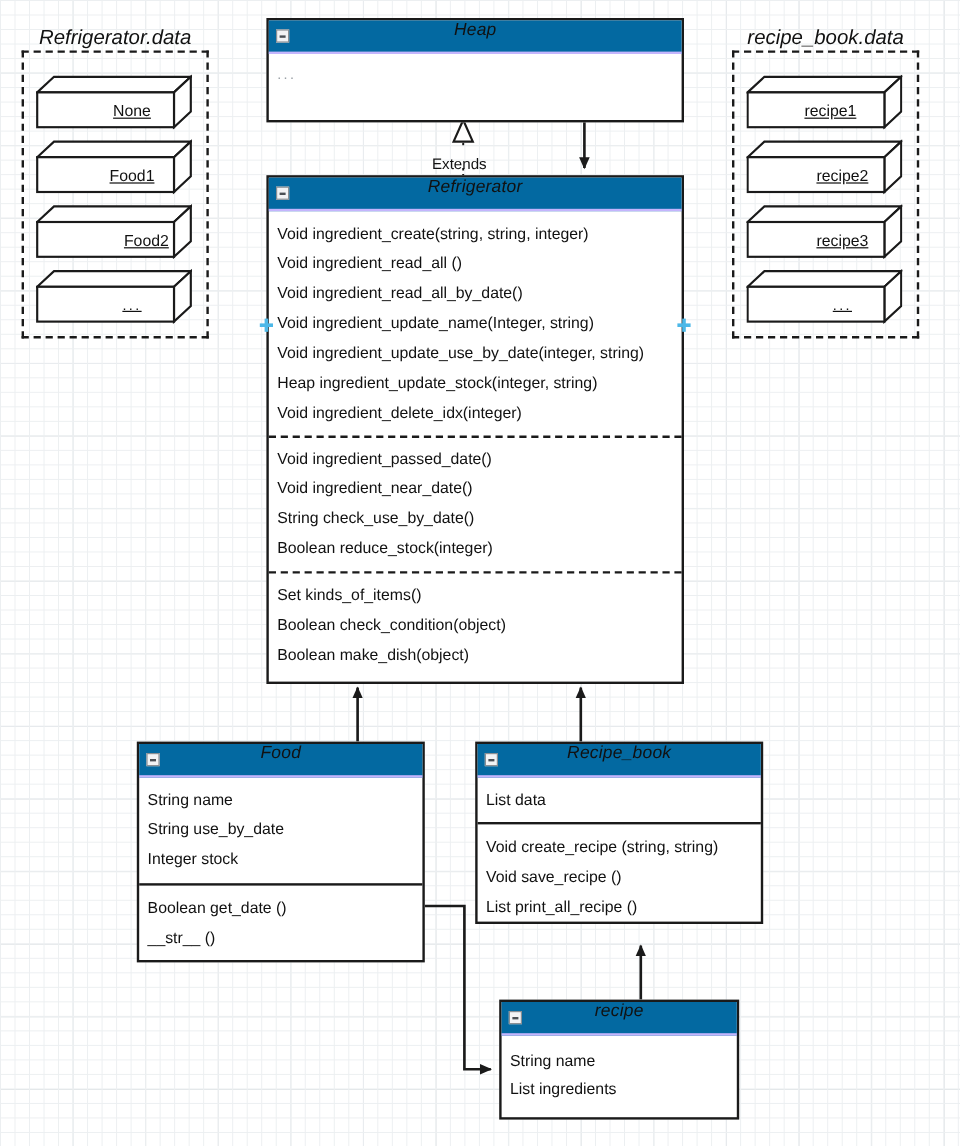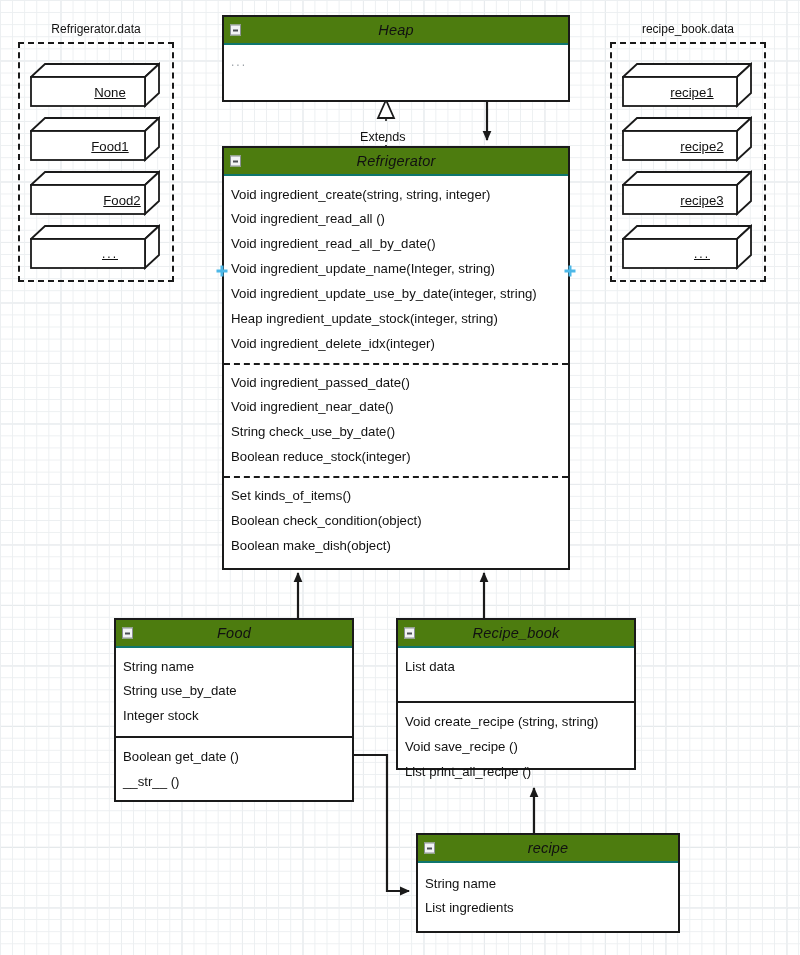--- a/index.html
+++ b/index.html
@@ -26,26 +26,25 @@
   
   .uml-class {
     position: absolute;
     background: #ffffff;
     border: 2px solid #1a1a1a;
     box-sizing: border-box;
   }
   .uml-header {
     position: relative;
     height: 28px;
-    border-bottom: 2px solid #0f766e;
+    border-bottom: 2px solid #c4b5fd;
     box-sizing: border-box;
     display: flex;
-    align-items: center;
     justify-content: center;
-    background: #4d7c0f;
+    background: #0369a1;
   }
   .uml-title {
     font-style: italic;
     font-size: 14.5px;
     color: #111111;
     letter-spacing: .2px;
   }
   .collapse-icon {
     position: absolute;
     left: 6px;
@@ -109,24 +108,25 @@
 
   
   .group-frame {
     position: absolute;
     border: 2px dashed #1a1a1a;
     background: transparent;
     box-sizing: border-box;
   }
   .group-label {
     position: absolute;
-    font-size: 12px;
+    font-size: 17px;
     color: #111111;
     text-align: center;
     white-space: nowrap;
+    font-style: italic;
   }
 
   
   .node3d {
     position: absolute;
   }
   .node3d svg { display: block; }
   .node3d-label {
     position: absolute;
     left: 0;
@@ -337,31 +337,31 @@
       <div class="uml-row">Boolean get_date ()</div>
       <div class="uml-row">__str__ ()</div>
     </div>
   </div>
 
   <div class="uml-class" style="left:396px; top:618px; width:240px; height:152px;">
     <div class="uml-header">
       <span class="collapse-icon"></span>
       <span class="uml-title">Recipe_book</span>
     </div>
-    <div class="uml-compartment" style="padding-top:6px; padding-bottom:22px;">
+    <div class="uml-compartment" style="padding-top:6px; padding-bottom:6px;">
       <div class="uml-row">List data</div>
     </div>
     <div class="uml-compartment solid-top" style="padding-top:7px;">
       <div class="uml-row">Void create_recipe (string, string)</div>
       <div class="uml-row">Void save_recipe ()</div>
       <div class="uml-row">List print_all_recipe ()</div>
     </div>
   </div>
 
-  <div class="uml-class" style="left:416px; top:833px; width:264px; height:100px;">
+  <div class="uml-class" style="left:416px; top:833px; width:200px; height:100px;">
     <div class="uml-header">
       <span class="collapse-icon"></span>
       <span class="uml-title">recipe</span>
     </div>
     <div class="uml-compartment" style="padding-top:8px;">
       <div class="uml-row">String name</div>
       <div class="uml-row">List ingredients</div>
     </div>
   </div>
 

